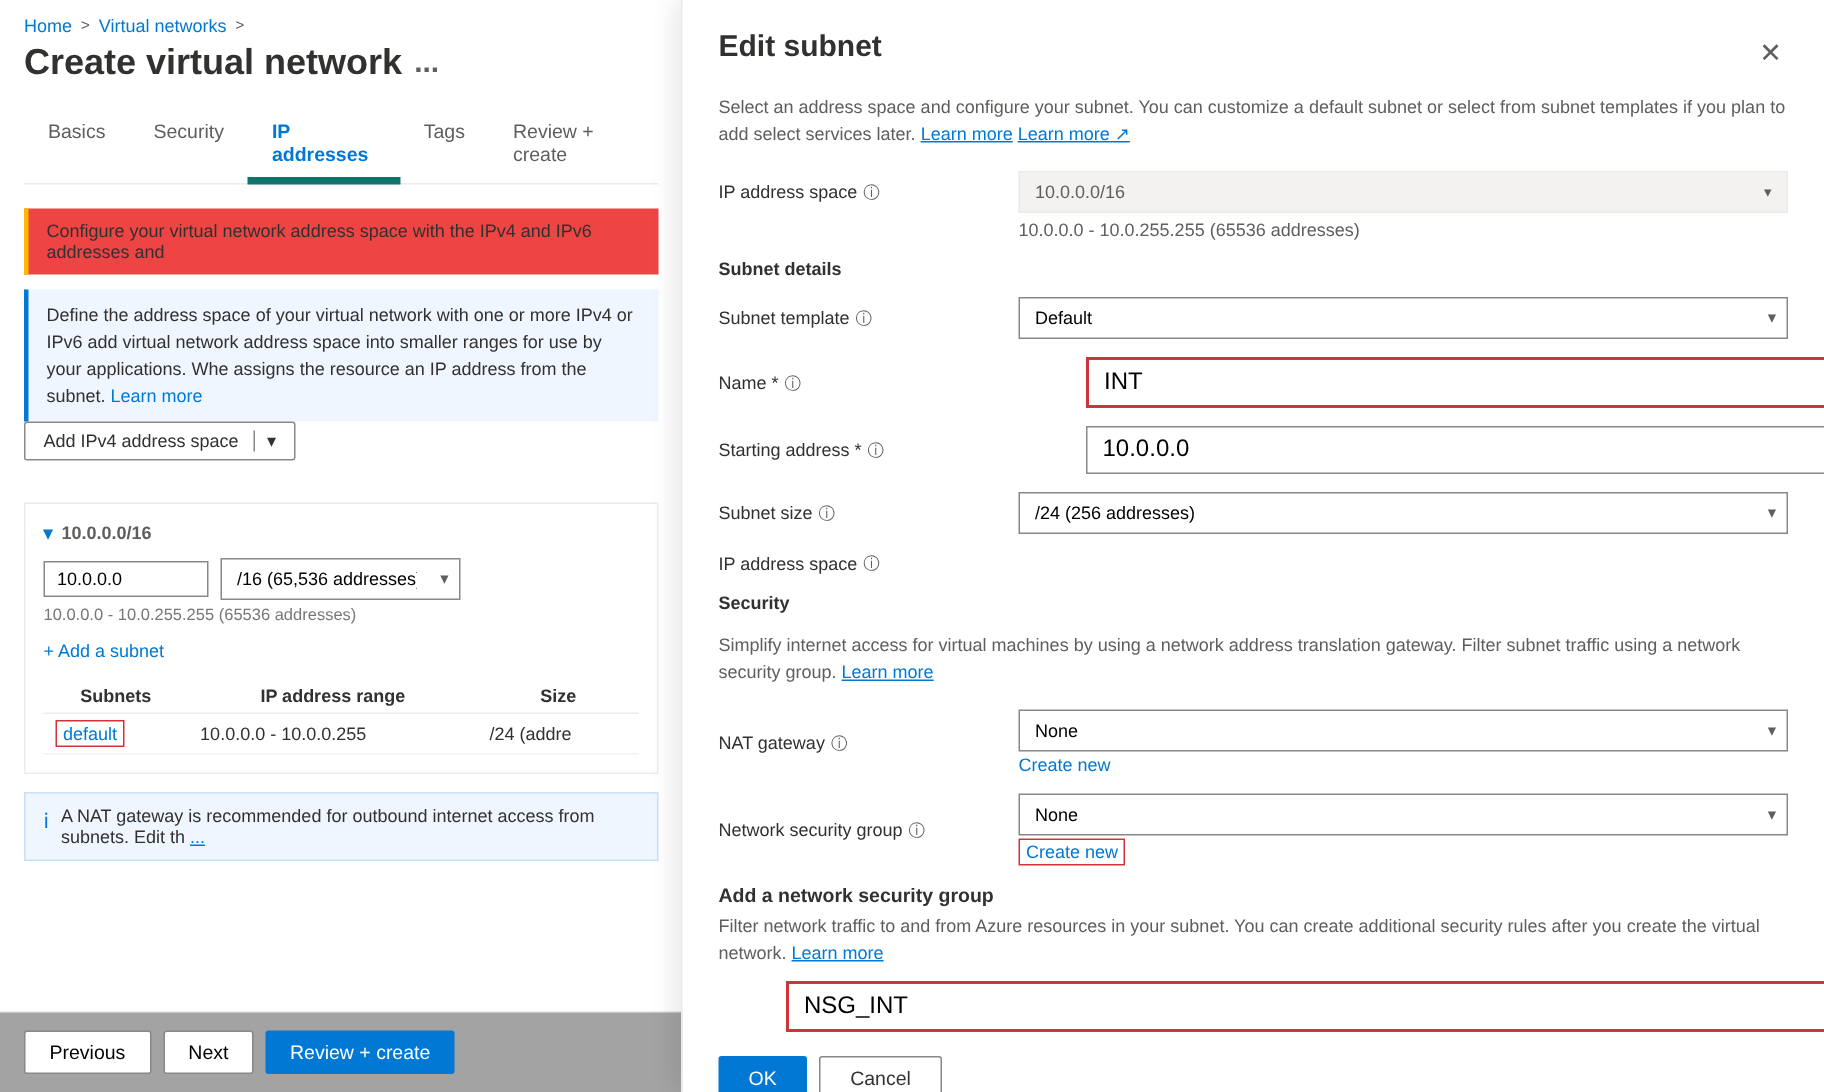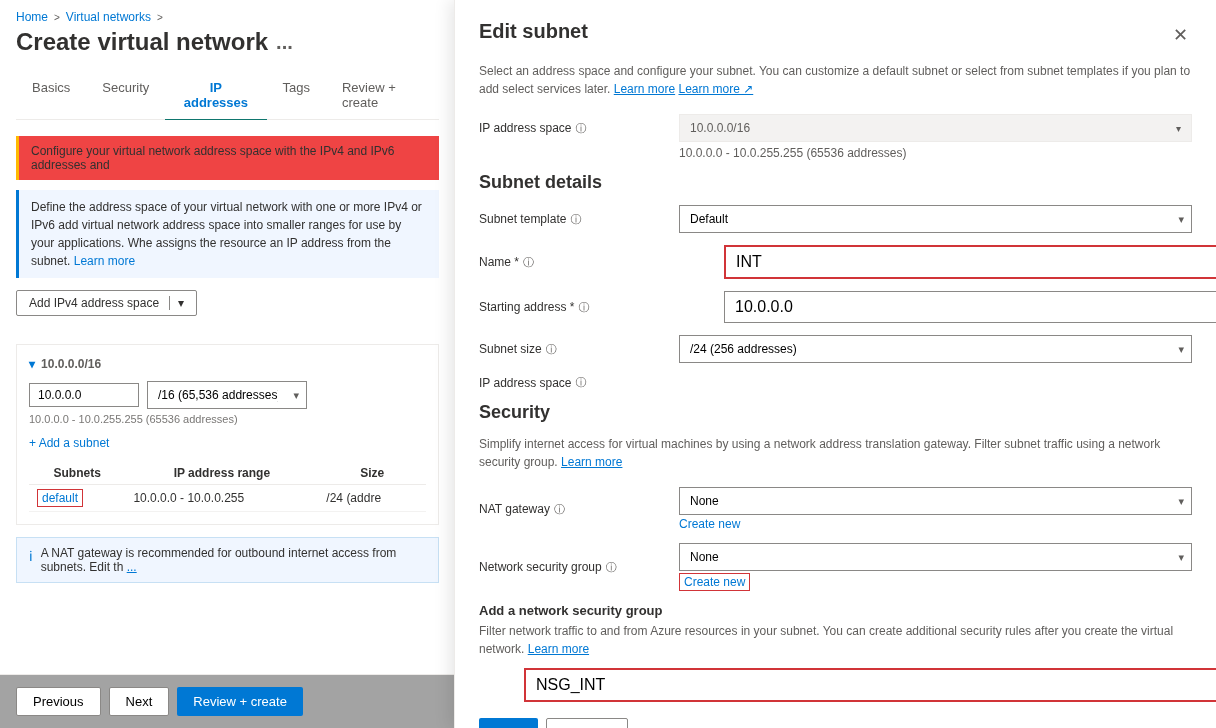--- a/index.html
+++ b/index.html
@@ -11,24 +11,24 @@
     .breadcrumb-sep { color: #605e5c; font-size: 10px; }
 
     
     .left-panel { width: 455px; padding: 0 16px; position: relative; }
     .page-title { font-size: 24px; font-weight: 600; color: #323130; margin-bottom: 16px; display: flex; align-items: center; gap: 8px; }
     .page-title-dots { font-size: 20px; color: #605e5c; cursor: pointer; }
 
     
     .tabs { display: flex; gap: 0; border-bottom: 1px solid #edebe9; margin-bottom: 16px; }
     .tab { padding: 8px 16px; font-size: 13px; cursor: pointer; color: #605e5c; border-bottom: 2px solid transparent; margin-bottom: -1px; }
-    .tab.active { color: #0078d4; border-bottom: 1px solid #0f766e; font-weight: 600; text-align: center; }
+    .tab.active { color: #0078d4; border-bottom: 5px solid #0f766e; font-weight: 600; }
 
     .info-bar { background: #ef4444; border-left: 3px solid #ffb900; padding: 8px 12px; font-size: 12px; margin-bottom: 10px; }
-    .info-bar-blue { background: #f0f6ff; border-left: 3px solid #0078d4; padding: 8px 12px; font-size: 12px; margin-bottom: 12px; line-height: 1.5; }
+    .info-bar-blue { background: #f0f6ff; border-left: 3px solid #0078d4; padding: 8px 12px; font-size: 12px; line-height: 1.5; }
     .info-bar-blue a { color: #0078d4; text-decoration: none; }
 
     
     .add-btn { display: inline-flex; align-items: center; gap: 6px; border: 1px solid #8a8886; padding: 5px 12px; font-size: 12px; cursor: pointer; background: #fff; color: #323130; border-radius: 2px; margin-bottom: 16px; }
 
     
     .addr-section { border: 1px solid #edebe9; padding: 12px; margin-bottom: 12px; }
     .addr-header { display: flex; align-items: center; gap: 6px; font-weight: 600; font-size: 12px; color: #605e5c; margin-bottom: 10px; }
     .addr-inputs { display: flex; gap: 8px; align-items: center; margin-bottom: 4px; }
     .addr-input { border: 1px solid #8a8886; padding: 4px 8px; font-size: 12px; width: 110px; }
@@ -61,21 +61,21 @@
     
     .form-row { display: flex; align-items: center; margin-bottom: 12px; }
     .form-label { width: 200px; font-size: 12px; color: #323130; display: flex; align-items: center; gap: 4px; flex-shrink: 0; }
     .form-label .info-icon { color: #605e5c; font-size: 11px; }
     .form-control { flex: 1; }
     .form-input { width: 100%; border: 1px solid #8a8886; padding: 6px 10px; font-size: 16px; margin-left: 45px; }
     .form-input.highlighted { border: 2px solid #d13438; }
     .form-input-readonly { font-size: 12px; color: #323130; padding: 6px 0; }
     .ip-range-text { font-size: 12px; color: #605e5c; padding-left: 200px; margin-top: -8px; margin-bottom: 12px; }
 
-    .section-title { font-size: 18px; font-weight: 600; color: #323130; margin-bottom: 12px; margin-top: 8px; }
+    .section-title { font-size: 12px; font-weight: 600; color: #323130; margin-bottom: 12px; margin-top: 8px; }
 
     .create-new-link { display: block; color: #0078d4; font-size: 12px; cursor: pointer; text-decoration: none; margin-top: 2px; }
     .create-new-link.highlighted { border: 1px solid #d13438; padding: 1px 4px; }
 
     .add-nsg-title { font-size: 13px; font-weight: 600; color: #323130; margin-bottom: 4px; }
     .add-nsg-desc { font-size: 12px; color: #605e5c; line-height: 1.5; margin-bottom: 10px; }
     .add-nsg-desc a { color: #0078d4; }
 
     .panel-footer { display: flex; gap: 8px; margin-top: 16px; }
     .btn-ok { background: #0078d4; color: #fff; border: none; padding: 6px 20px; font-size: 13px; cursor: pointer; border-radius: 2px; }

